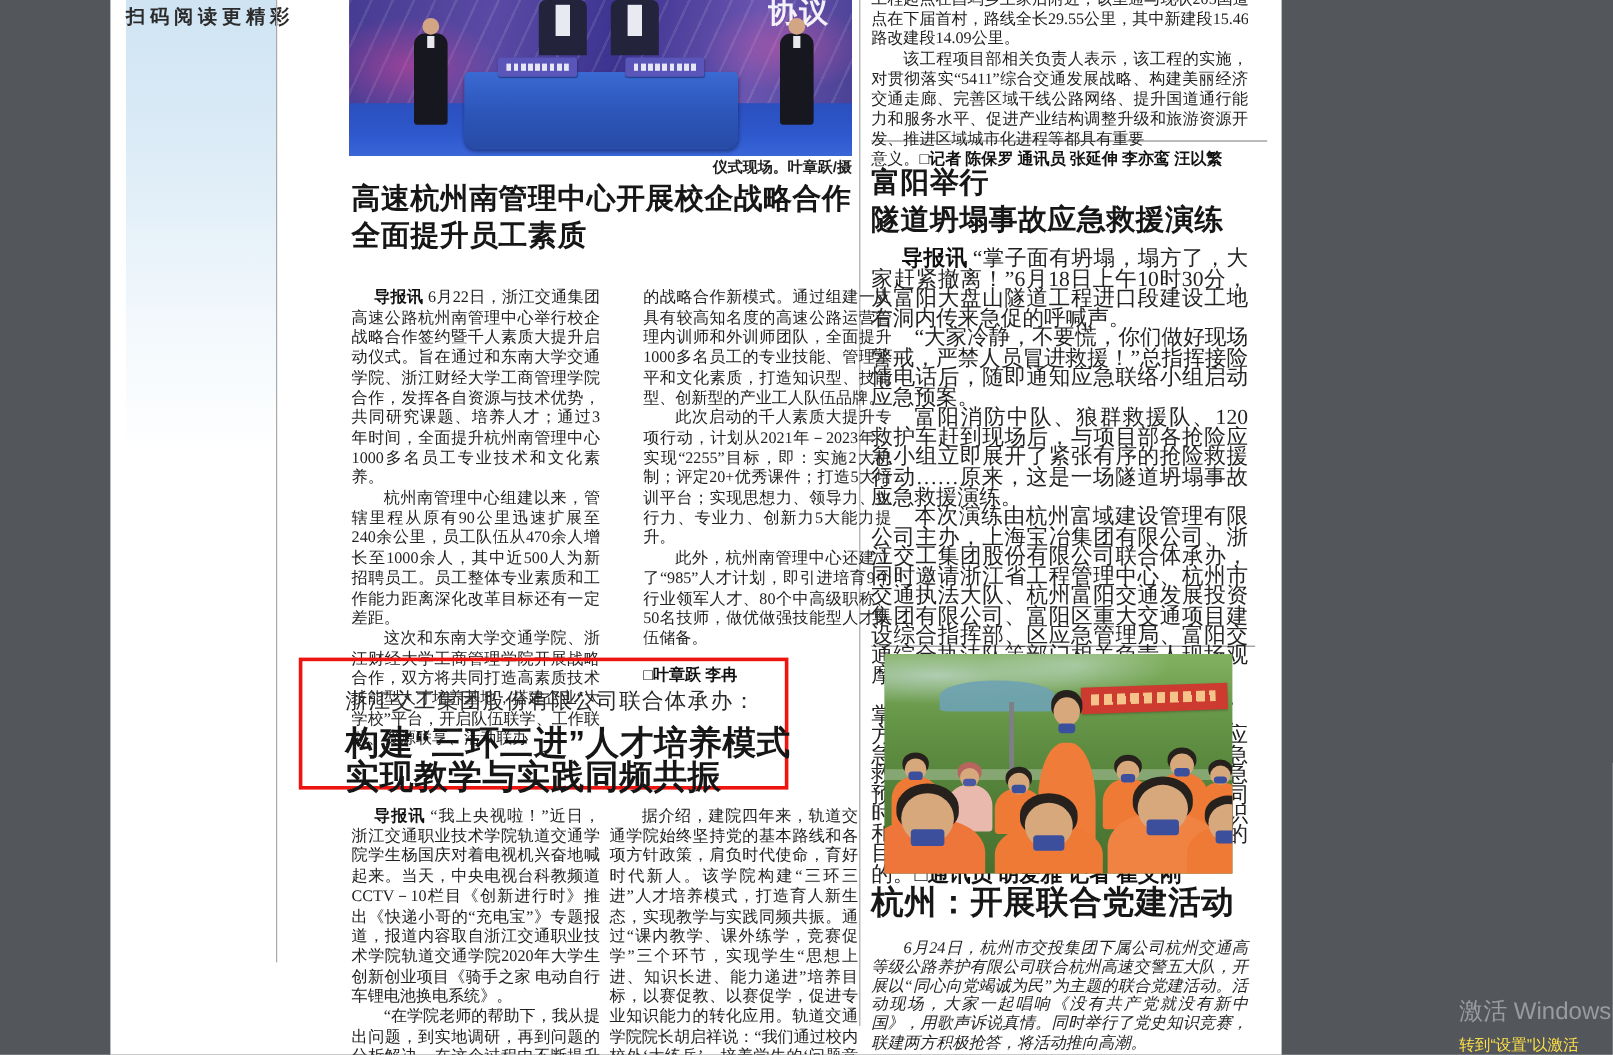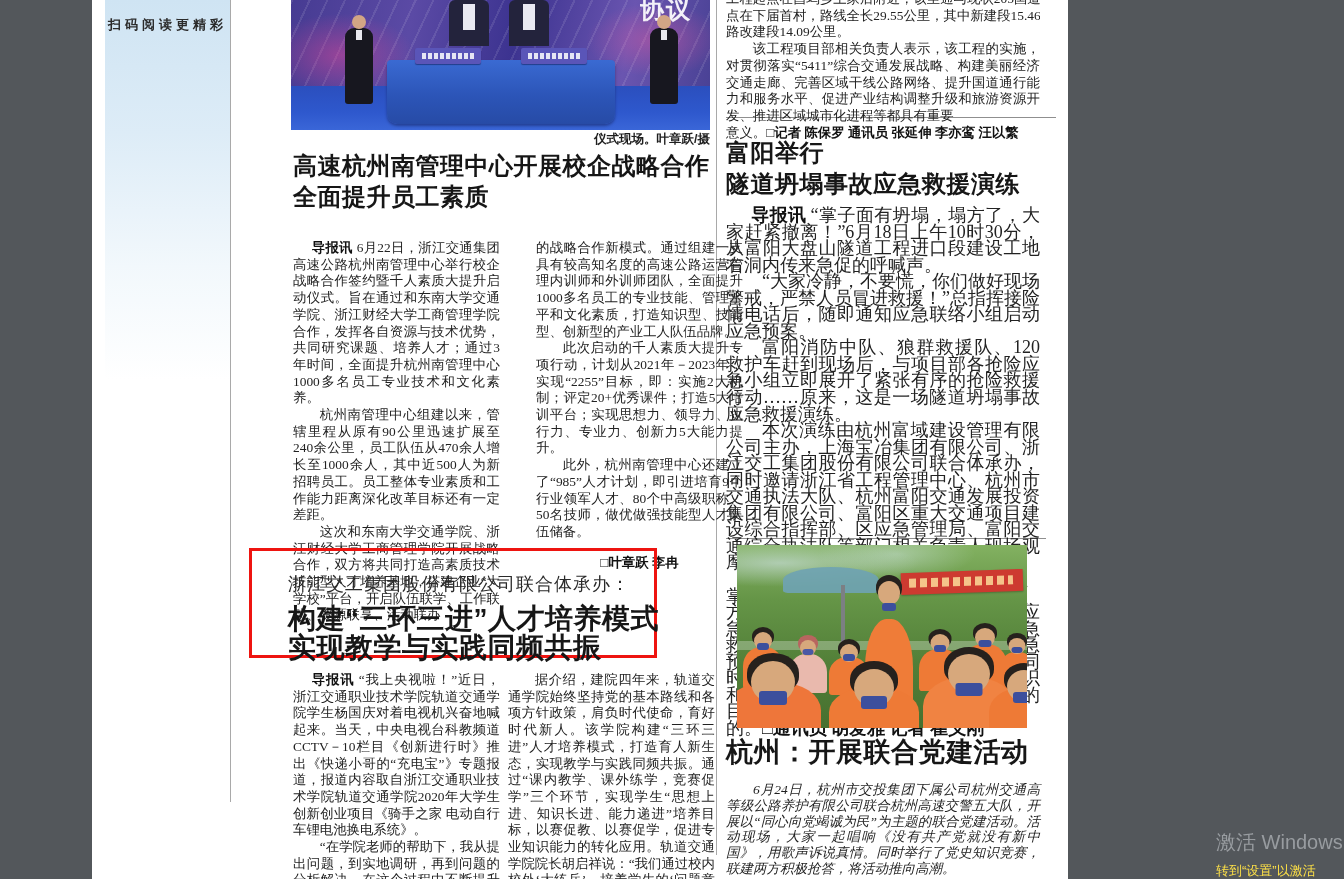--- a/index.html
+++ b/index.html
@@ -11,39 +11,39 @@
   .page{
     position:absolute;left:92px;top:0;width:976px;height:879px;
     background:#ffffff;
   }
   
   .qr-strip{
     position:absolute;left:13px;top:0;width:125px;height:380px;
     background:linear-gradient(180deg,#cfe4f3 0%,#ddecf7 35%,#f2f8fc 70%,#ffffff 100%);
   }
   .qr-label{
-    padding-top:16px;text-align:center;
+    padding-top:4px;text-align:center;
     font-family:"Liberation Sans","DejaVu Sans",sans-serif;
-    font-size:13px;font-weight:bold;letter-spacing:4px;color:#2b2b2b;white-space:nowrap;
+    font-size:16px;font-weight:bold;letter-spacing:4px;color:#2b2b2b;white-space:nowrap;
   }
   
   .vrule{position:absolute;width:1px;background:#a9a9a9;}
   .vrule1{left:138px;top:0;height:802px;}
   .vrule2{left:624px;top:0;height:855px;}
   .hrule{position:absolute;height:1px;background:#8f8f8f;}
   .hrule1{left:634px;top:117px;width:330px;}
   .hrule2{left:634px;top:538px;width:320px;}
   
   .body-txt{font-size:13.4px;line-height:16.7px;color:#222;text-align:justify;}
   .body-txt p{margin:0;text-indent:2em;}
   .body-txt p.lead-p{text-indent:1.4em;}
   .body-txt p.no-ind{text-indent:0;}
   .lead{font-family:"Liberation Sans","DejaVu Sans",sans-serif;font-weight:bold;margin-right:4px;color:#111;}
   .sig{font-weight:bold;color:#111;}
-  .sig-line{display:block;text-align:center;margin-top:14px;text-indent:0;}
+  .sig-line{display:block;text-align:left;margin-top:14px;text-indent:0;}
   .split-line{display:flex;justify-content:flex-start;text-indent:0 !important;}
   .headline{
     position:absolute;font-family:"Liberation Sans","DejaVu Sans",sans-serif;
     font-weight:bold;color:#161616;letter-spacing:0.5px;
   }
   
   .photo1{position:absolute;left:199px;top:0;width:419px;height:130px;overflow:hidden;background:#4a3f96;}
   .p1-back{position:absolute;inset:0;
     background:linear-gradient(100deg,#463b92 0%,#5b4aa5 28%,#3c3390 52%,#6a55b0 78%,#474093 100%);}
   .p1-back::before{content:"";position:absolute;inset:0;

